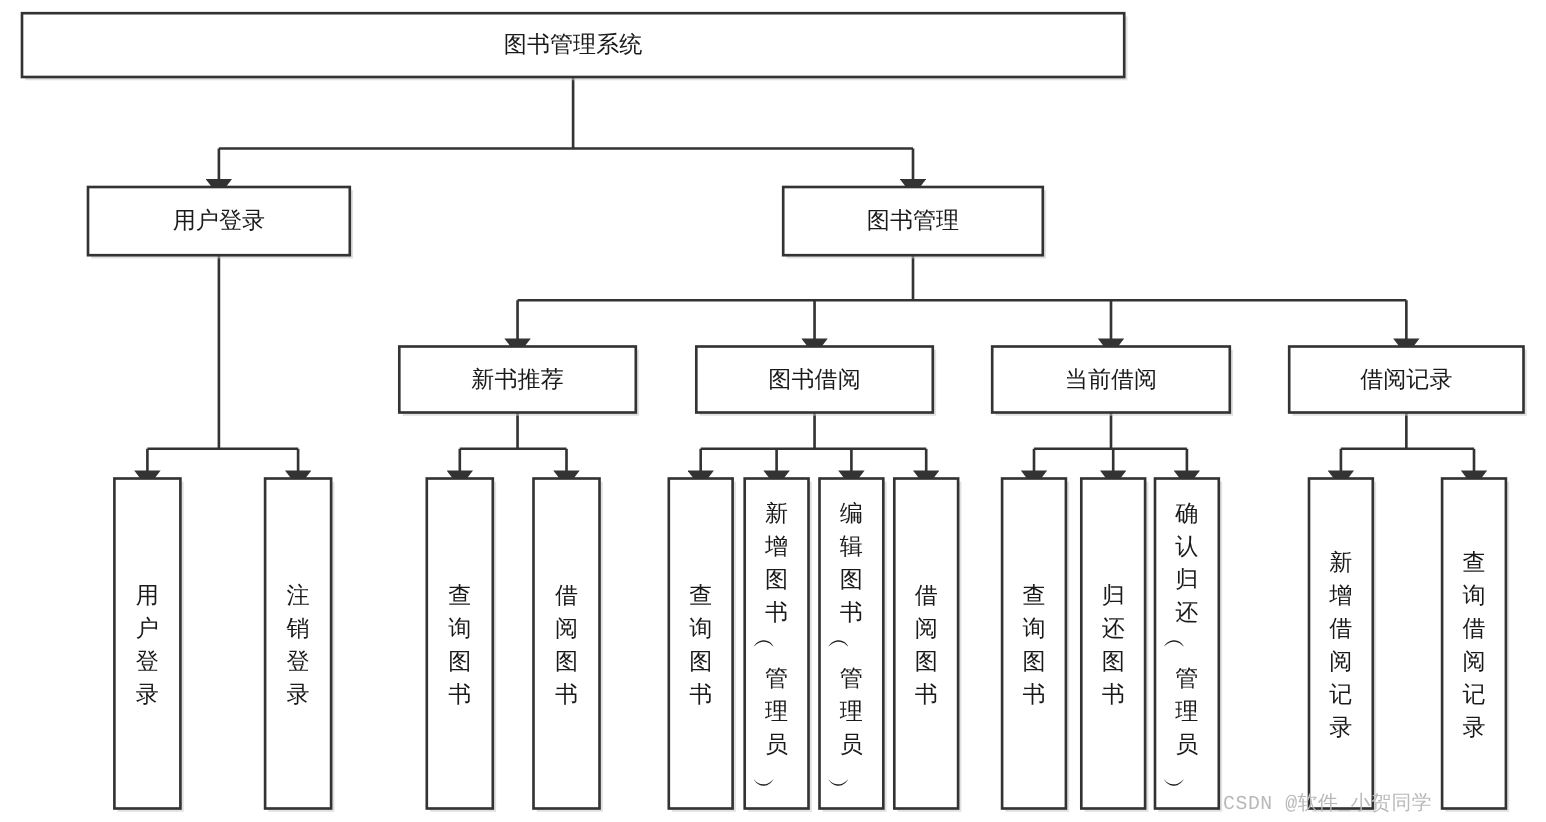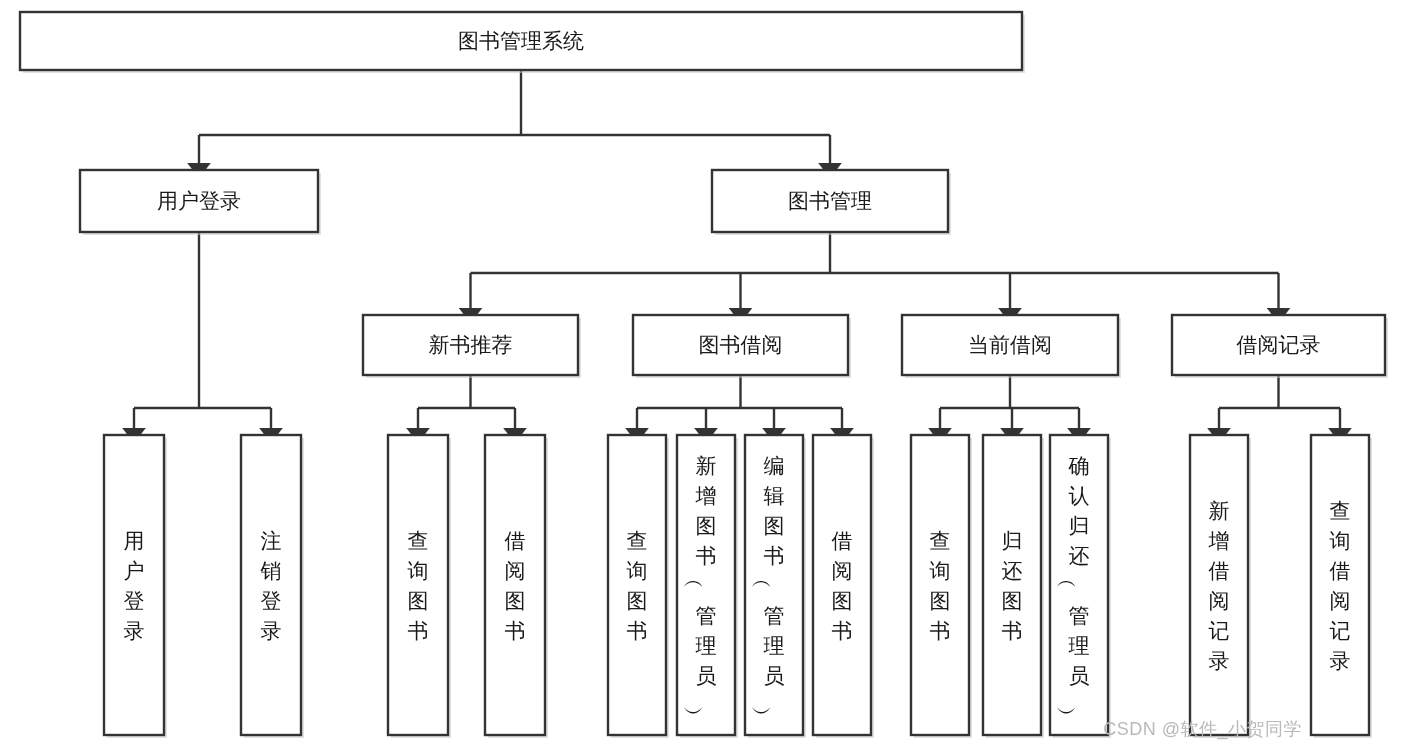--- a/index.html
+++ b/index.html
@@ -55,21 +55,21 @@
     font-family: "Liberation Sans", "DejaVu Sans", sans-serif;
     fill: #1a1a1a;
     font-size: 21px;
     text-anchor: middle;
     white-space: pre;
   }
   .watermark-text {
     position: absolute;
     right: 16px;
     bottom: 6px;
-    font-family: Liberation Sans, sans-serif;
+    font-family: Liberation Mono, monospace;
     font-size: 18px;
     color: #b9b9b9;
     letter-spacing: 0.5px;
     user-select: none;
     pointer-events: none;
   }
 </style>
 </head>
 <body>
 

